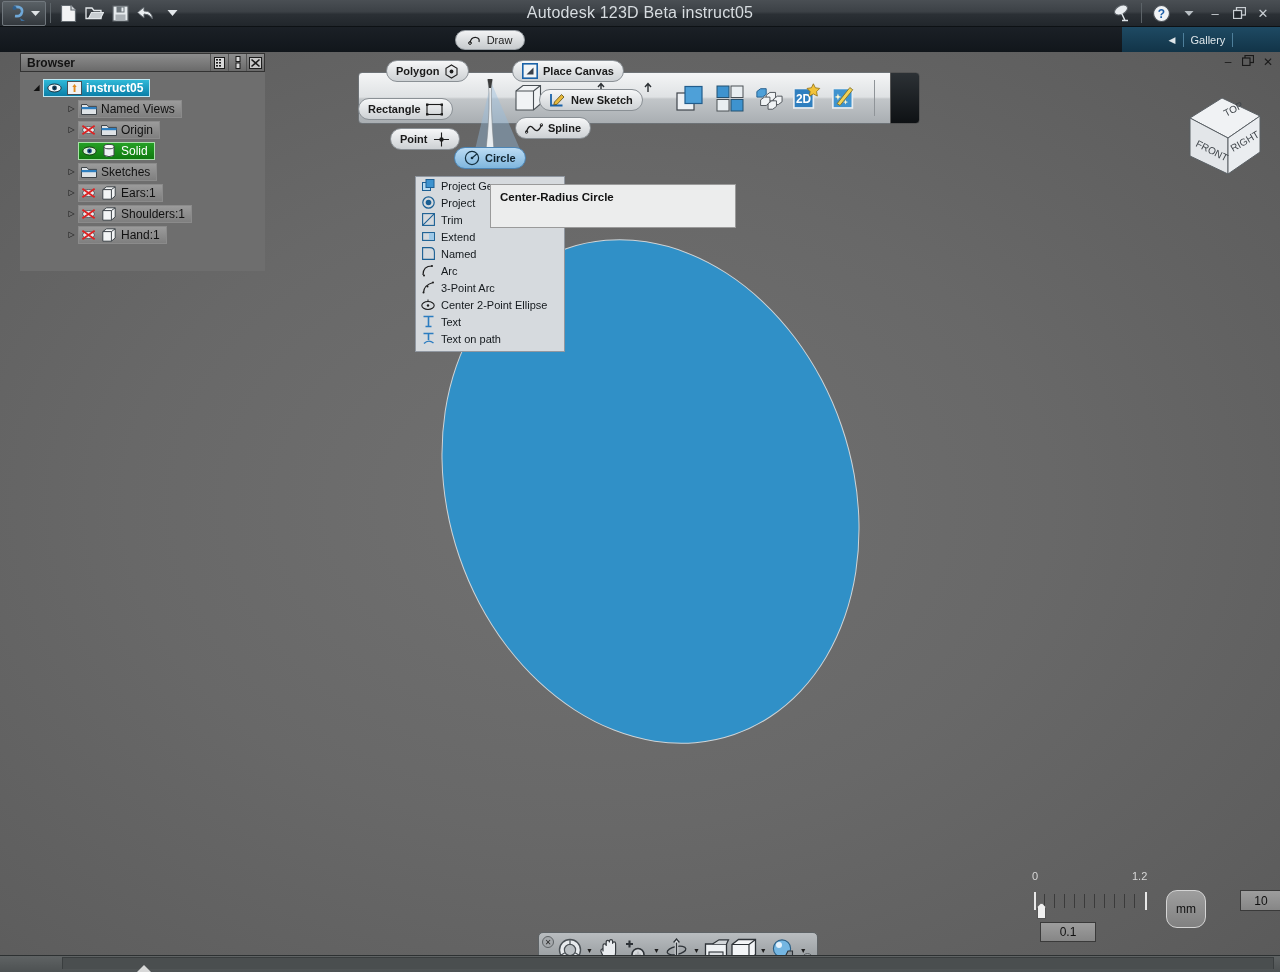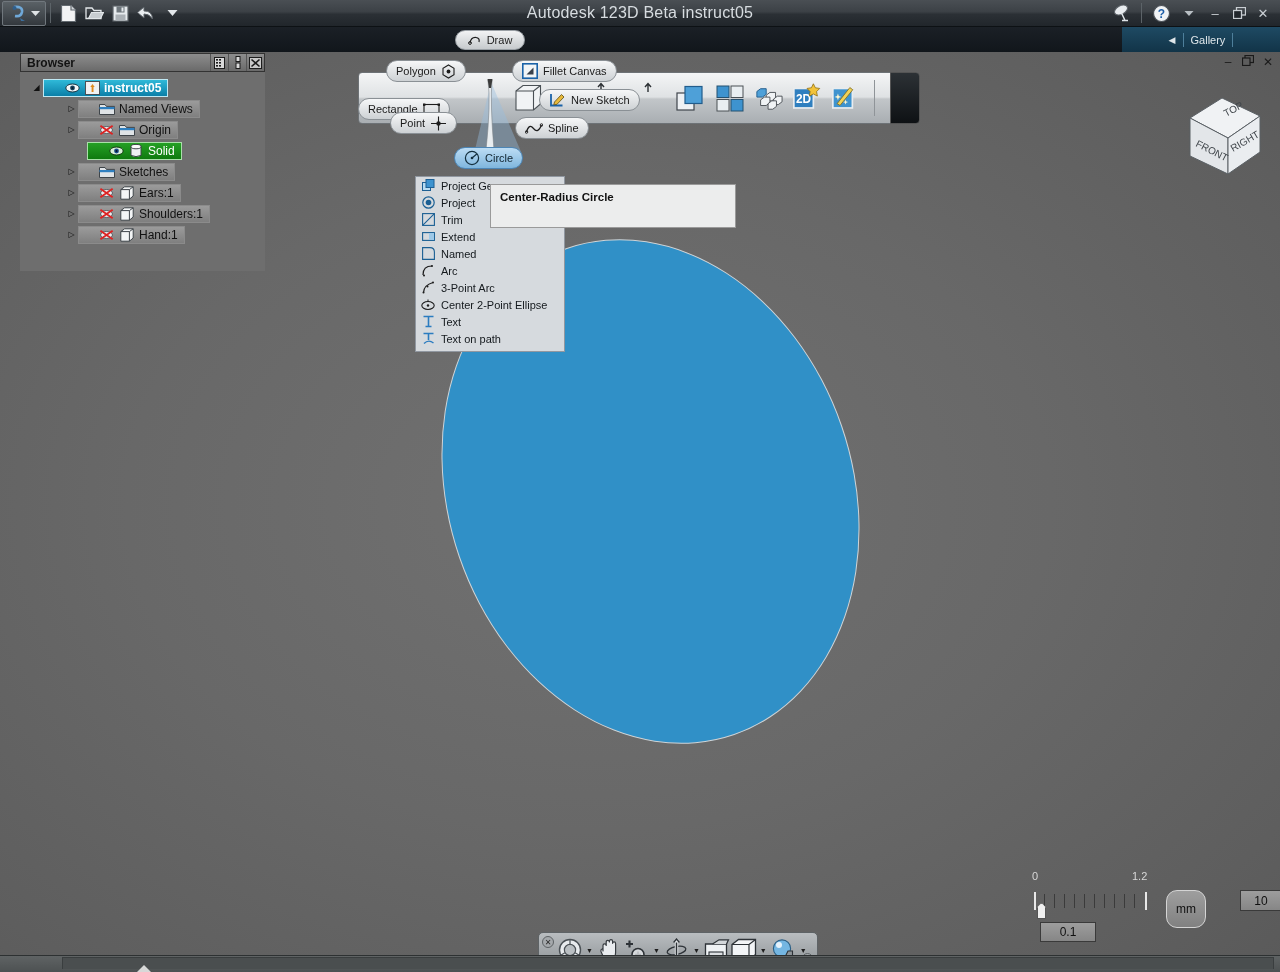--- a/index.html
+++ b/index.html
@@ -79,44 +79,44 @@
     border:1px solid #333; display:flex; align-items:center;
   }
   .browser-title{ flex:1; font-size:12px; font-weight:bold; color:#131313; padding-left:6px; }
   .bhbtn{ width:18px; height:17px; display:flex; align-items:center; justify-content:center;
           border-left:1px solid #555; }
   .tree{ padding-top:5px; }
   .node{ display:flex; align-items:center; height:21px; }
   .twisty{ width:13px; text-align:center; color:#111; font-size:8px; }
   .chip{
     display:inline-flex; align-items:center; gap:4px; height:18px;
-    padding:0 6px 0 20px; border:1px solid #8b8b8b;
+    padding:0 6px 0 2px; border:1px solid #8b8b8b;
     background:linear-gradient(to bottom,#9b9b9b,#7f7f7f);
     font-size:12px; color:#111; white-space:nowrap;
   }
   .chip.sel-cyan{ background:linear-gradient(to bottom,#2fb9d8,#0a7fa8); border-color:#bfe8f3; color:#fff; font-weight:bold; }
-  .chip.sel-green{ background:linear-gradient(to bottom,#25a025,#0f7a0f); border-color:#a9e0a9; color:#fff;margin-left:9px; }
+  .chip.sel-green{ background:linear-gradient(to bottom,#25a025,#0f7a0f); border-color:#a9e0a9; color:#fff; }
   .ic{ width:16px; height:14px; display:inline-flex; align-items:center; justify-content:center; flex:0 0 auto; }
 
   
   .palette{
     position:absolute; left:358px; top:72px; width:562px; height:52px;
     background:linear-gradient(to bottom,#f4f5f6 0%,#dfe2e4 48%,#c2c6c9 52%,#a9aeb2 100%);
     border:1px solid #6d7276; border-radius:4px;
   }
   .palette-dark{
     position:absolute; left:890px; top:72px; width:30px; height:52px;
     background:linear-gradient(to bottom,#2c3135,#0e1114);
     border:1px solid #555; border-radius:0 4px 4px 0;
   }
   .pbtn{
     position:absolute; display:flex; align-items:center; justify-content:center; gap:5px;
     height:22px; padding:8px 9px; border-radius:11px;
     background:linear-gradient(to bottom,#f6f7f8,#cdd1d4);
-    border:1px solid #8a9095; font-size:11px; color:#1a1a1a; white-space:nowrap;
+    border:1px solid #8a9095; font-size:11px; color:#1a1a1a; white-space:nowrap;font-weight:bold;
   }
   .pbtn.active{
     background:linear-gradient(to bottom,#bcdcf4,#7fb6dd);
     border-color:#4d86b6; color:#10232f;
   }
   .tool-ico{ width:28px; height:30px; display:flex; align-items:center; justify-content:center; }
 
   
   .dropdown{
     position:absolute; left:415px; top:176px; width:150px; height:176px;
@@ -526,21 +526,21 @@
     <rect x="1" y="1.5" width="15" height="10" fill="none" stroke="#1d1d1d" stroke-width="1.1"></rect>
     <g fill="#1d1d1d">
         <rect x="0" y="0.5" width="2.4" height="2.4"></rect>
         <rect x="14.6" y="0.5" width="2.4" height="2.4"></rect>
     <rect x="0" y="10.1" width="2.4" height="2.4"></rect>
         <rect x="14.6" y="10.1" width="2.4" height="2.4"></rect>
       </g>
   </svg>
 </div>
 
-<div class="pbtn" style="left:390px; top:112px;">
+<div class="pbtn" style="left:390px; top:128px;">
   <span>Point</span>
   <svg width="17" height="15" viewBox="0 0 17 15">
     <path d="M8.5 0.5 L8.5 14.5 M1 7.5 L16 7.5" stroke="#1d1d1d" stroke-width="1.1"></path>
     <circle cx="8.5" cy="7.5" r="2.2" fill="#1d1d1d"></circle>
   </svg>
 </div>
 
 <div class="pbtn active" style="left:454px; top:147px;">
   <svg width="16" height="16" viewBox="0 0 16 16">
     <circle cx="8" cy="8" r="6.6" fill="none" stroke="#14303f" stroke-width="1.2"></circle>
@@ -548,21 +548,21 @@
     <circle cx="8" cy="8" r="1.3" fill="#14303f"></circle>
   </svg>
   <span>Circle</span>
 </div>
 
 <div class="pbtn" style="left:512px; top:60px;">
   <svg width="16" height="16" viewBox="0 0 16 16">
     <rect x="0.8" y="0.8" width="14.4" height="14.4" fill="#f1f4f6" stroke="#1a62a8" stroke-width="1.6"></rect>
     <path d="M11.5 4.5 L11.5 11.5 L4.5 11.5 Z" fill="#39404a"></path>
   </svg>
-  <span>Fillet Canvas</span>
+  <span>Place Canvas</span>
 </div>
 
 <div class="pbtn" style="left:539px; top:89px;">
   <svg width="17" height="16" viewBox="0 0 17 16">
     <path d="M2 2 L2 13.5 L13.5 13.5" stroke="#1a62a8" stroke-width="1.8" fill="none"></path>
     <path d="M5.5 10 L12.5 2.5 L15 5 L8 12.3 L4.8 12.8 Z" fill="#e8b93a" stroke="#6b5a1e" stroke-width="0.9"></path>
   </svg>
   <span>New Sketch</span>
 </div>
 

